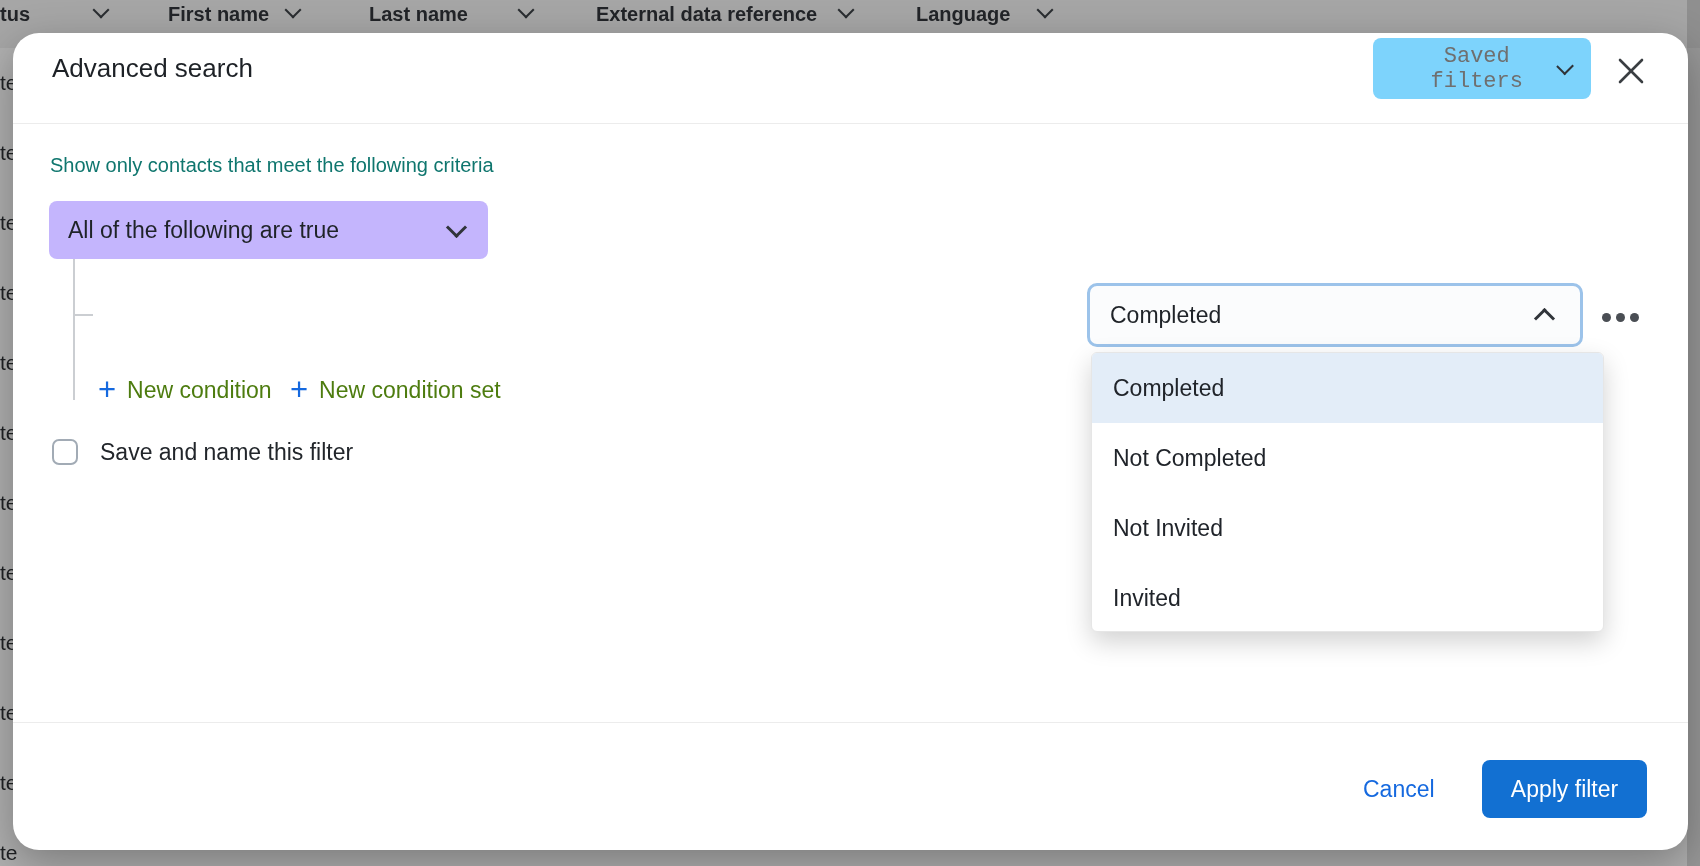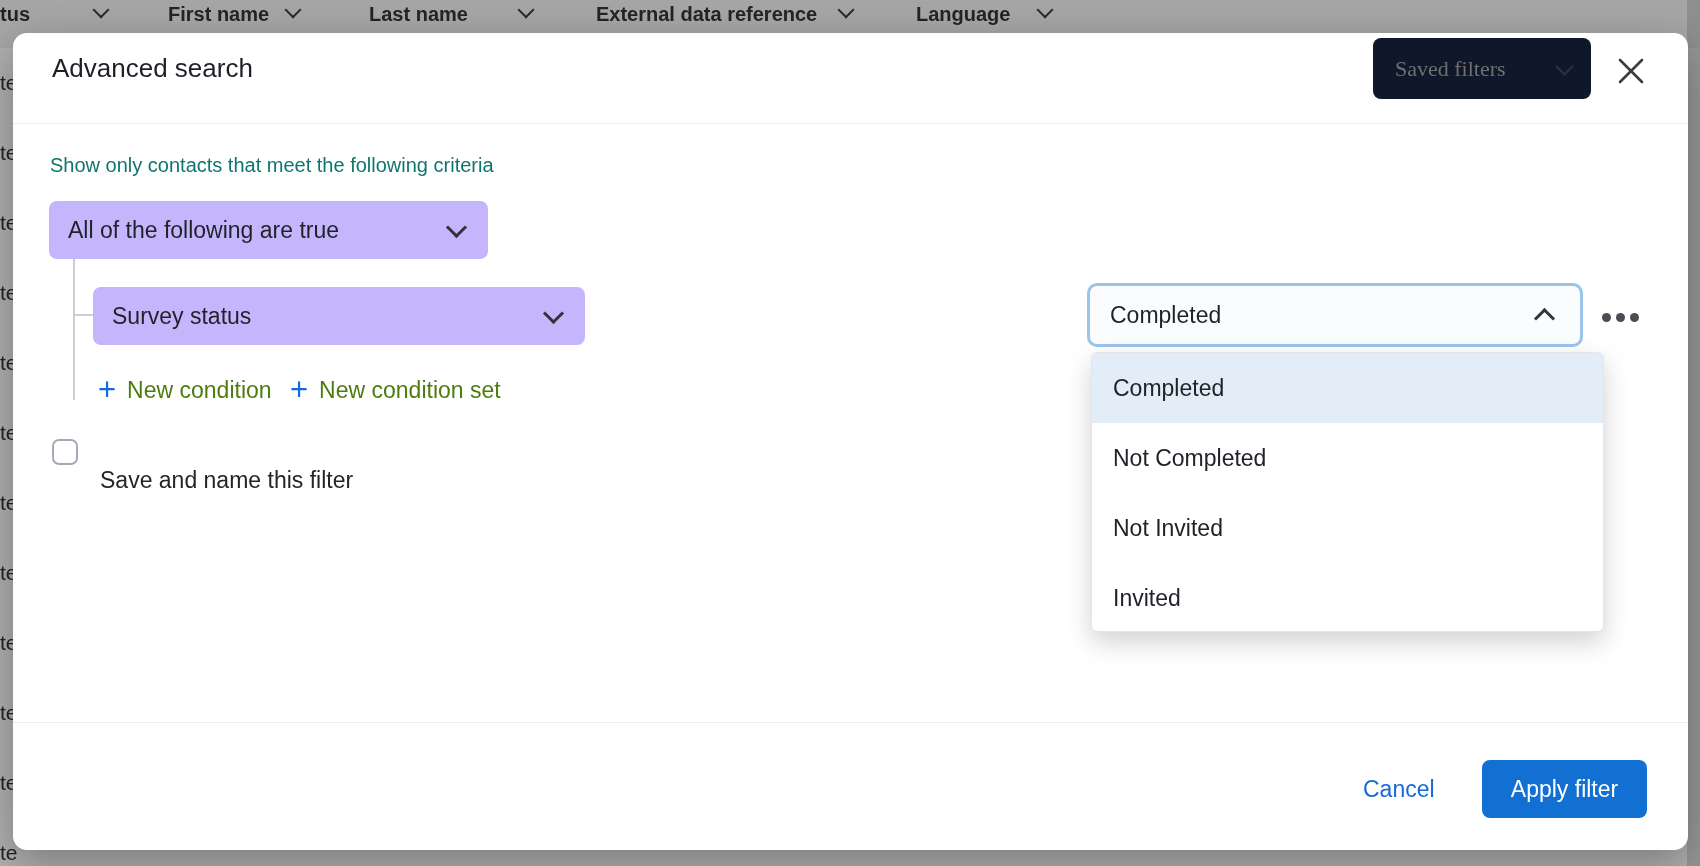--- a/index.html
+++ b/index.html
@@ -15,26 +15,26 @@
   .chev.up{transform:rotate(-135deg);}
   .bg-chev{position:absolute;top:4px;width:10px;height:10px;border-right:2.5px solid #3a3f44;border-bottom:2.5px solid #3a3f44;transform:rotate(45deg);}
   .bg-row{position:absolute;left:0;width:100%;height:70px;background:#ffffff;border-bottom:1px solid #e2e2e2;}
   .bg-row span{position:absolute;left:0;top:50%;transform:translateY(-50%);font-size:21px;color:#2b2f33;}
   .bg-strip{position:absolute;right:0;top:0;width:13px;height:100%;background:rgba(0,0,0,0.14);}
 
   .overlay{position:absolute;inset:0;background:rgba(10,10,10,0.32);}
 
   
   .modal{position:absolute;left:13px;top:33px;width:1675px;height:817px;background:#ffffff;
-         border-radius:14px;box-shadow:0 14px 44px rgba(0,0,0,0.30);}
+         border-radius:26px;box-shadow:0 14px 44px rgba(0,0,0,0.30);}
   .modal-title{position:absolute;left:39px;top:20px;line-height:30px;font-size:26px;font-weight:500;color:#1d2126;}
   .hdr-divider{position:absolute;left:0;top:90px;width:100%;border-top:1px solid #ececec;}
-  .saved-filters{position:absolute;left:1360px;top:5px;width:218px;height:61px;background:#0f172a;border:none;
+  .saved-filters{position:absolute;left:1360px;top:5px;width:218px;height:61px;background:#7dd3fc;border:none;
          border-radius:8px;cursor:pointer;display:flex;align-items:center;justify-content:space-between;
-         padding:0 20px 0 22px;box-sizing:border-box;font-family:Liberation Serif, serif;text-align:center;}
+         padding:0 20px 0 22px;box-sizing:border-box;font-family:Liberation Mono, monospace;text-align:center;}
   .saved-filters .lbl{font-size:22px;color:#6f6f6f;}
   .saved-filters .chev{width:11px;height:11px;border-width:0 2.5px 2.5px 0;border-style:solid;border-color:#2f3338;margin-top:-4px;}
   .close-btn{position:absolute;left:1599px;top:19px;width:38px;height:38px;background:none;border:none;cursor:pointer;padding:0;}
 
   .criteria-text{position:absolute;left:37px;top:118px;font-size:20px;line-height:28px;color:#0f766e;}
 
   .select{position:absolute;height:58px;background:#c4b5fd;border-radius:8px;box-sizing:border-box;cursor:pointer;
           display:flex;align-items:center;}
   .select .txt{font-size:23px;color:#1f2328;padding-left:19px;}
   .select .chev{position:absolute;right:24px;top:50%;margin-top:-10px;}
@@ -61,21 +61,21 @@
 
   .add-link{position:absolute;top:340px;height:34px;background:none;border:none;cursor:pointer;display:flex;
             align-items:center;padding:0;font-family:inherit;}
   .add-link .plus{font-size:31px;font-weight:400;color:#1569df;line-height:30px;margin-right:11px;}
   .add-link .lbl{font-size:23px;font-weight:500;color:#4d7c0f;}
   .link-cond{left:85px;}
   .link-condset{left:277px;}
 
   .checkbox{position:absolute;left:39px;top:406px;width:26px;height:26px;background:#fff;border:2px solid #a2abb5;
             border-radius:7px;box-sizing:border-box;cursor:pointer;}
-  .checkbox-label{position:absolute;left:87px;top:404px;line-height:30px;font-size:23px;color:#22262b;margin-top:28px;}
+  .checkbox-label{position:absolute;left:87px;top:404px;line-height:30px;font-size:23px;color:#22262b;}
 
   .ftr-divider{position:absolute;left:0;top:689px;width:100%;border-top:1px solid #ececec;}
   .cancel-btn{position:absolute;left:1340px;top:740px;height:32px;background:none;border:none;cursor:pointer;
               font-family:inherit;font-size:23px;font-weight:500;color:#1569df;padding:0 10px;}
   .apply-btn{position:absolute;left:1469px;top:727px;width:165px;height:58px;background:#1270d2;border:none;
              border-radius:8px;cursor:pointer;font-family:inherit;font-size:23px;font-weight:500;color:#ffffff;}
 </style>
 </head>
 <body>
 
@@ -158,24 +158,20 @@
     <div class="criteria-text">Show only contacts that meet the following criteria</div>
 
     <div class="select sel-group">
       <span class="txt">All of the following are true</span>
       <i class="chev down"></i>
     </div>
 
     <div class="tree-v"></div>
     <div class="tree-h"></div>
 
-    <div class="select sel-field">
-      <span class="txt">Survey status</span>
-      <i class="chev down"></i>
-    </div>
 
 
     <div class="select focused sel-value">
       <span class="txt">Completed</span>
       <i class="chev up"></i>
     </div>
 
     <button class="ellipsis-btn">
       <i></i>
         <i></i>

